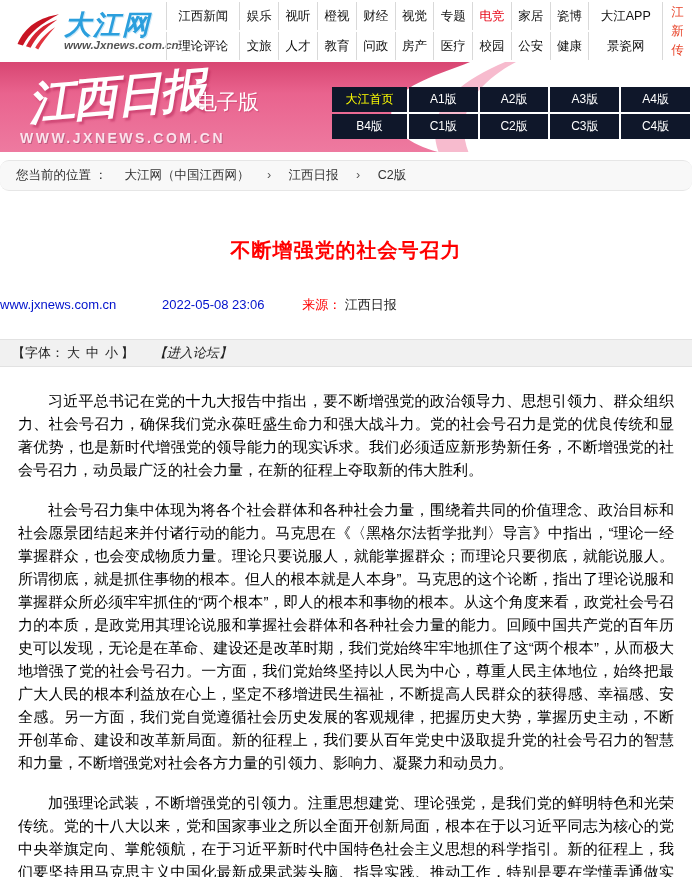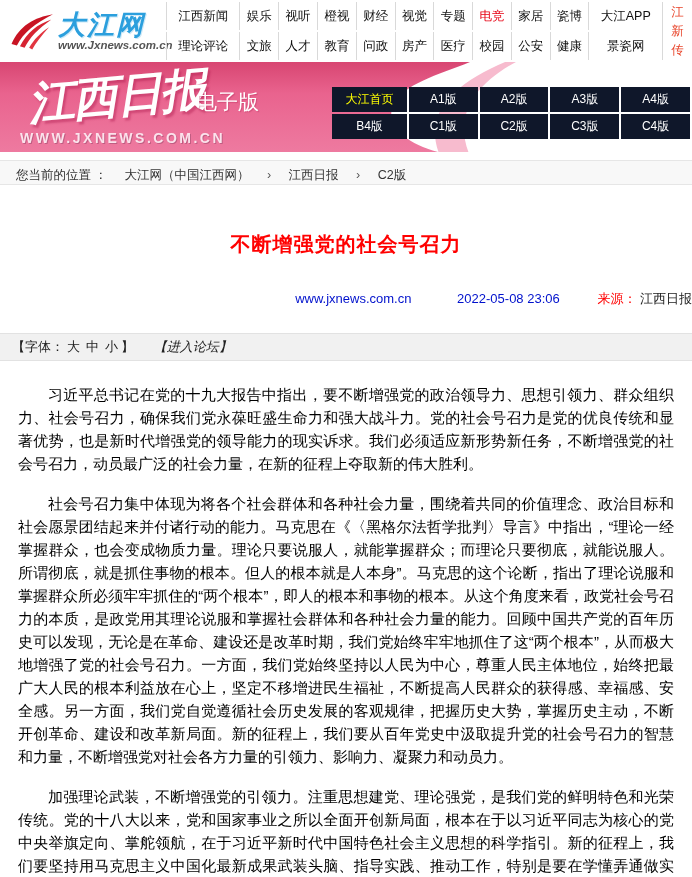--- a/index.html
+++ b/index.html
@@ -4,21 +4,21 @@
 <style>
   * { box-sizing: border-box; margin: 0; padding: 0; }
   html, body {
     width: 692px; height: 877px; overflow: hidden;
     background: #fff;
     font-family: "Liberation Sans", "DejaVu Sans", sans-serif;
     color: #222;
   }
   
   .top-header { height: 62px; display: flex; align-items: stretch; }
-  .logo-box { width: 166px; display: flex; align-items: center; padding-left: 10px; cursor: pointer; }
+  .logo-box { width: 166px; display: flex; align-items: center; padding-left: 16px; cursor: pointer; }
   .logo-swoosh { width: 46px; height: 44px; flex: 0 0 auto; }
   .logo-txt { margin-left: 2px; }
   .logo-name {
     font-size: 27px; font-weight: bold; color: #2b9fdd;
     font-style: italic; letter-spacing: 2px; line-height: 28px;
     text-shadow: 1px 1px 0 #cfe9f7;
   }
   .logo-url { font-size: 11.5px; font-weight: bold; font-style: italic; color: #555; }
   .top-nav { flex: 1; border-collapse: separate; border-spacing: 0 2px; table-layout: auto; }
   .top-nav td {
@@ -58,33 +58,33 @@
     border-collapse: separate; border-spacing: 2px;
   }
   .page-links td {
     background: #0f172a; color: #fff; font-size: 12px;
     width: 82px; height: 25px; text-align: center; cursor: pointer;
   }
   .page-links td.first { width: 90px; }
   .page-links td.active { color: #ffff00; }
   
   .breadcrumb {
-    margin-top: 8px; height: 25px; line-height: 29px;
+    margin-top: 8px; height: 31px; line-height: 29px;
     background: #f8f8f8; border-top: 1px solid #e6e6e6; border-bottom: 1px solid #e6e6e6;
-    padding-left: 16px; font-size: 12.5px; color: #333;
+    padding-left: 16px; font-size: 12.5px; color: #333; border-radius: 9px;
   }
   .breadcrumb a { color: #333; text-decoration: none; cursor: pointer; }
   .breadcrumb .sep { margin: 0 14px; color: #555; }
   .breadcrumb .lbl { margin-right: 14px; }
   
   .article-title {
     margin-top: 46px; text-align: center;
     color: #ff0000; font-size: 20px; font-weight: bold; letter-spacing: 1px;
   }
-  .article-meta { margin-top: 32px; text-align: right; font-size: 13px; margin-left: 7px; }
+  .article-meta { margin-top: 32px; text-align: left; font-size: 13px; }
   .article-meta .site { color: #0011cc; }
   .article-meta .dt { color: #0011cc; margin-left: 42px; }
   .article-meta .src-lbl { color: #ff0000; margin-left: 34px; }
   .article-meta .src { color: #222; }
   
   .toolbar {
     margin-top: 25px; height: 28px; line-height: 26px;
     background: #f1f1f1; border-top: 1px solid #e2e2e2; border-bottom: 1px solid #e2e2e2;
     padding-left: 12px; font-size: 13px; color: #222;
   }

